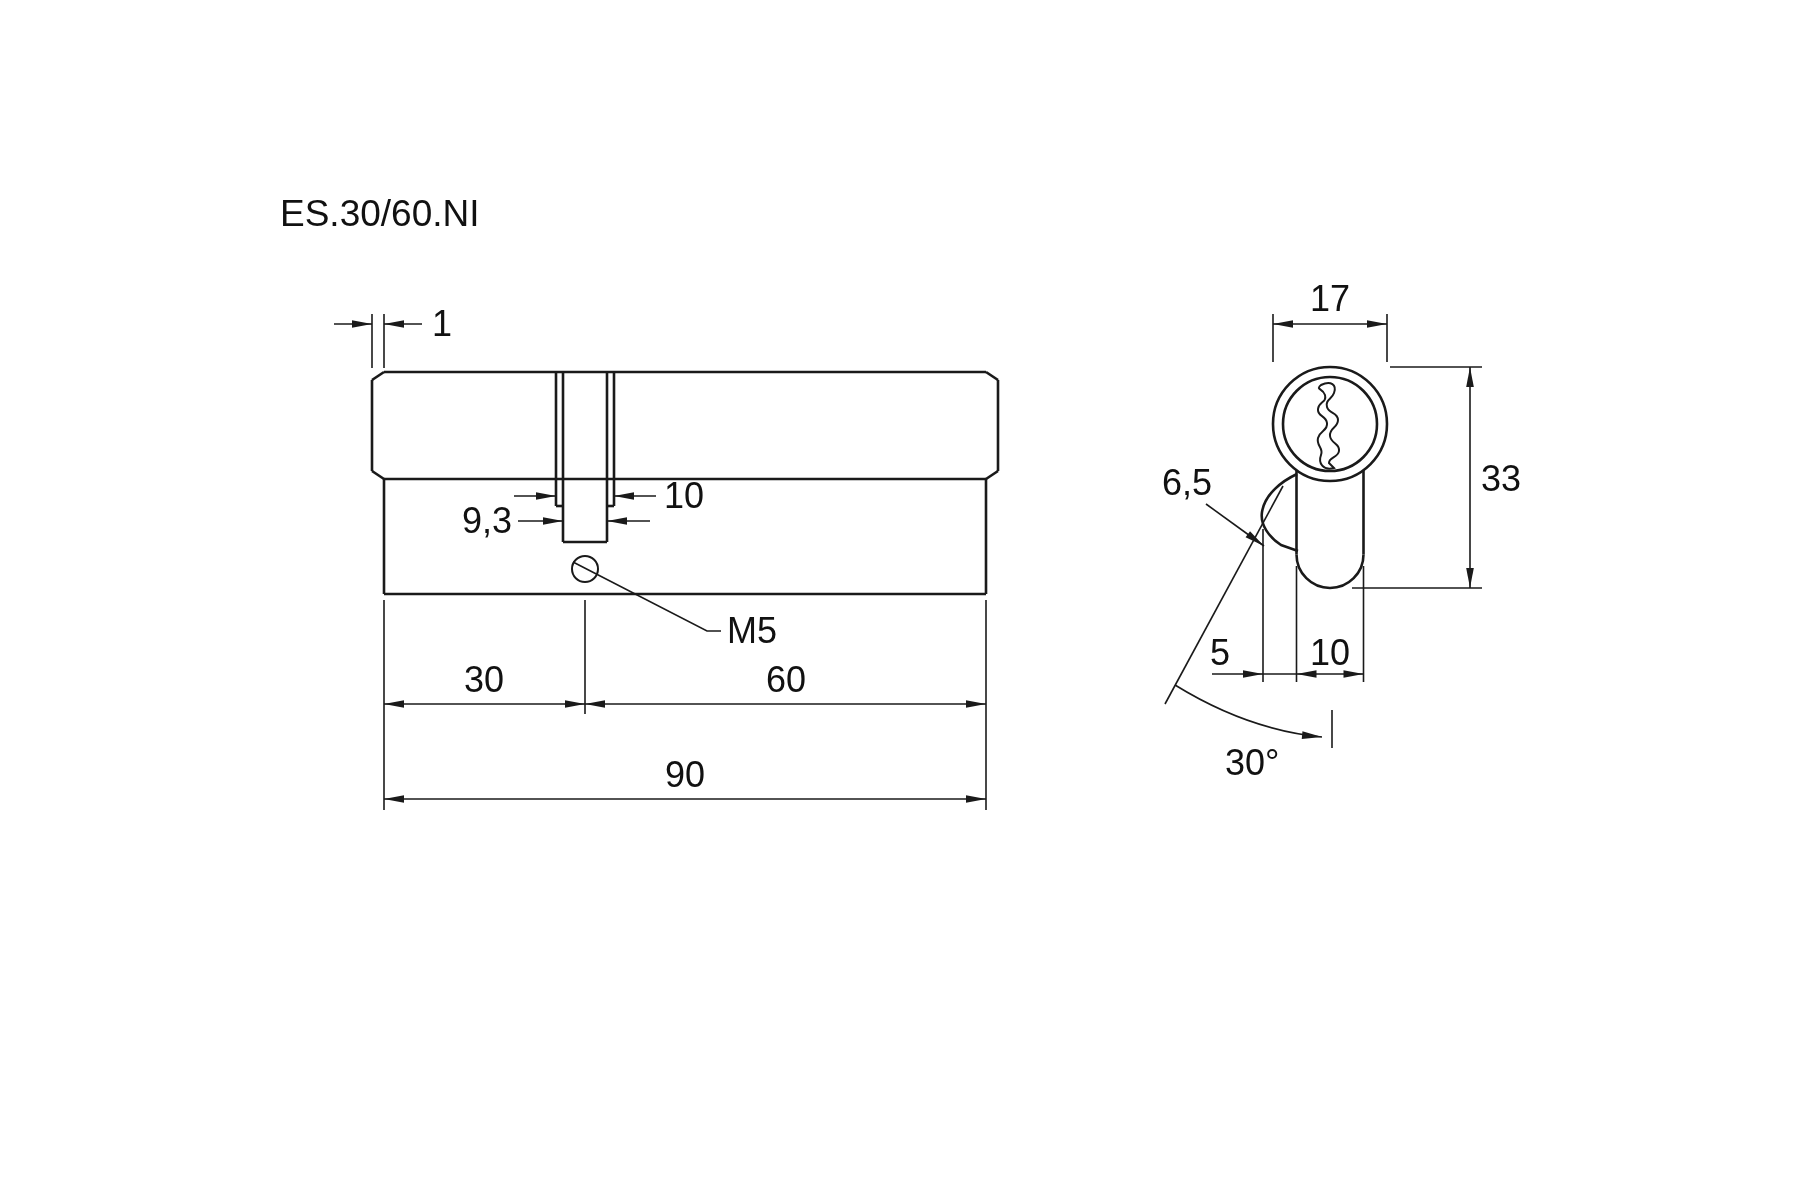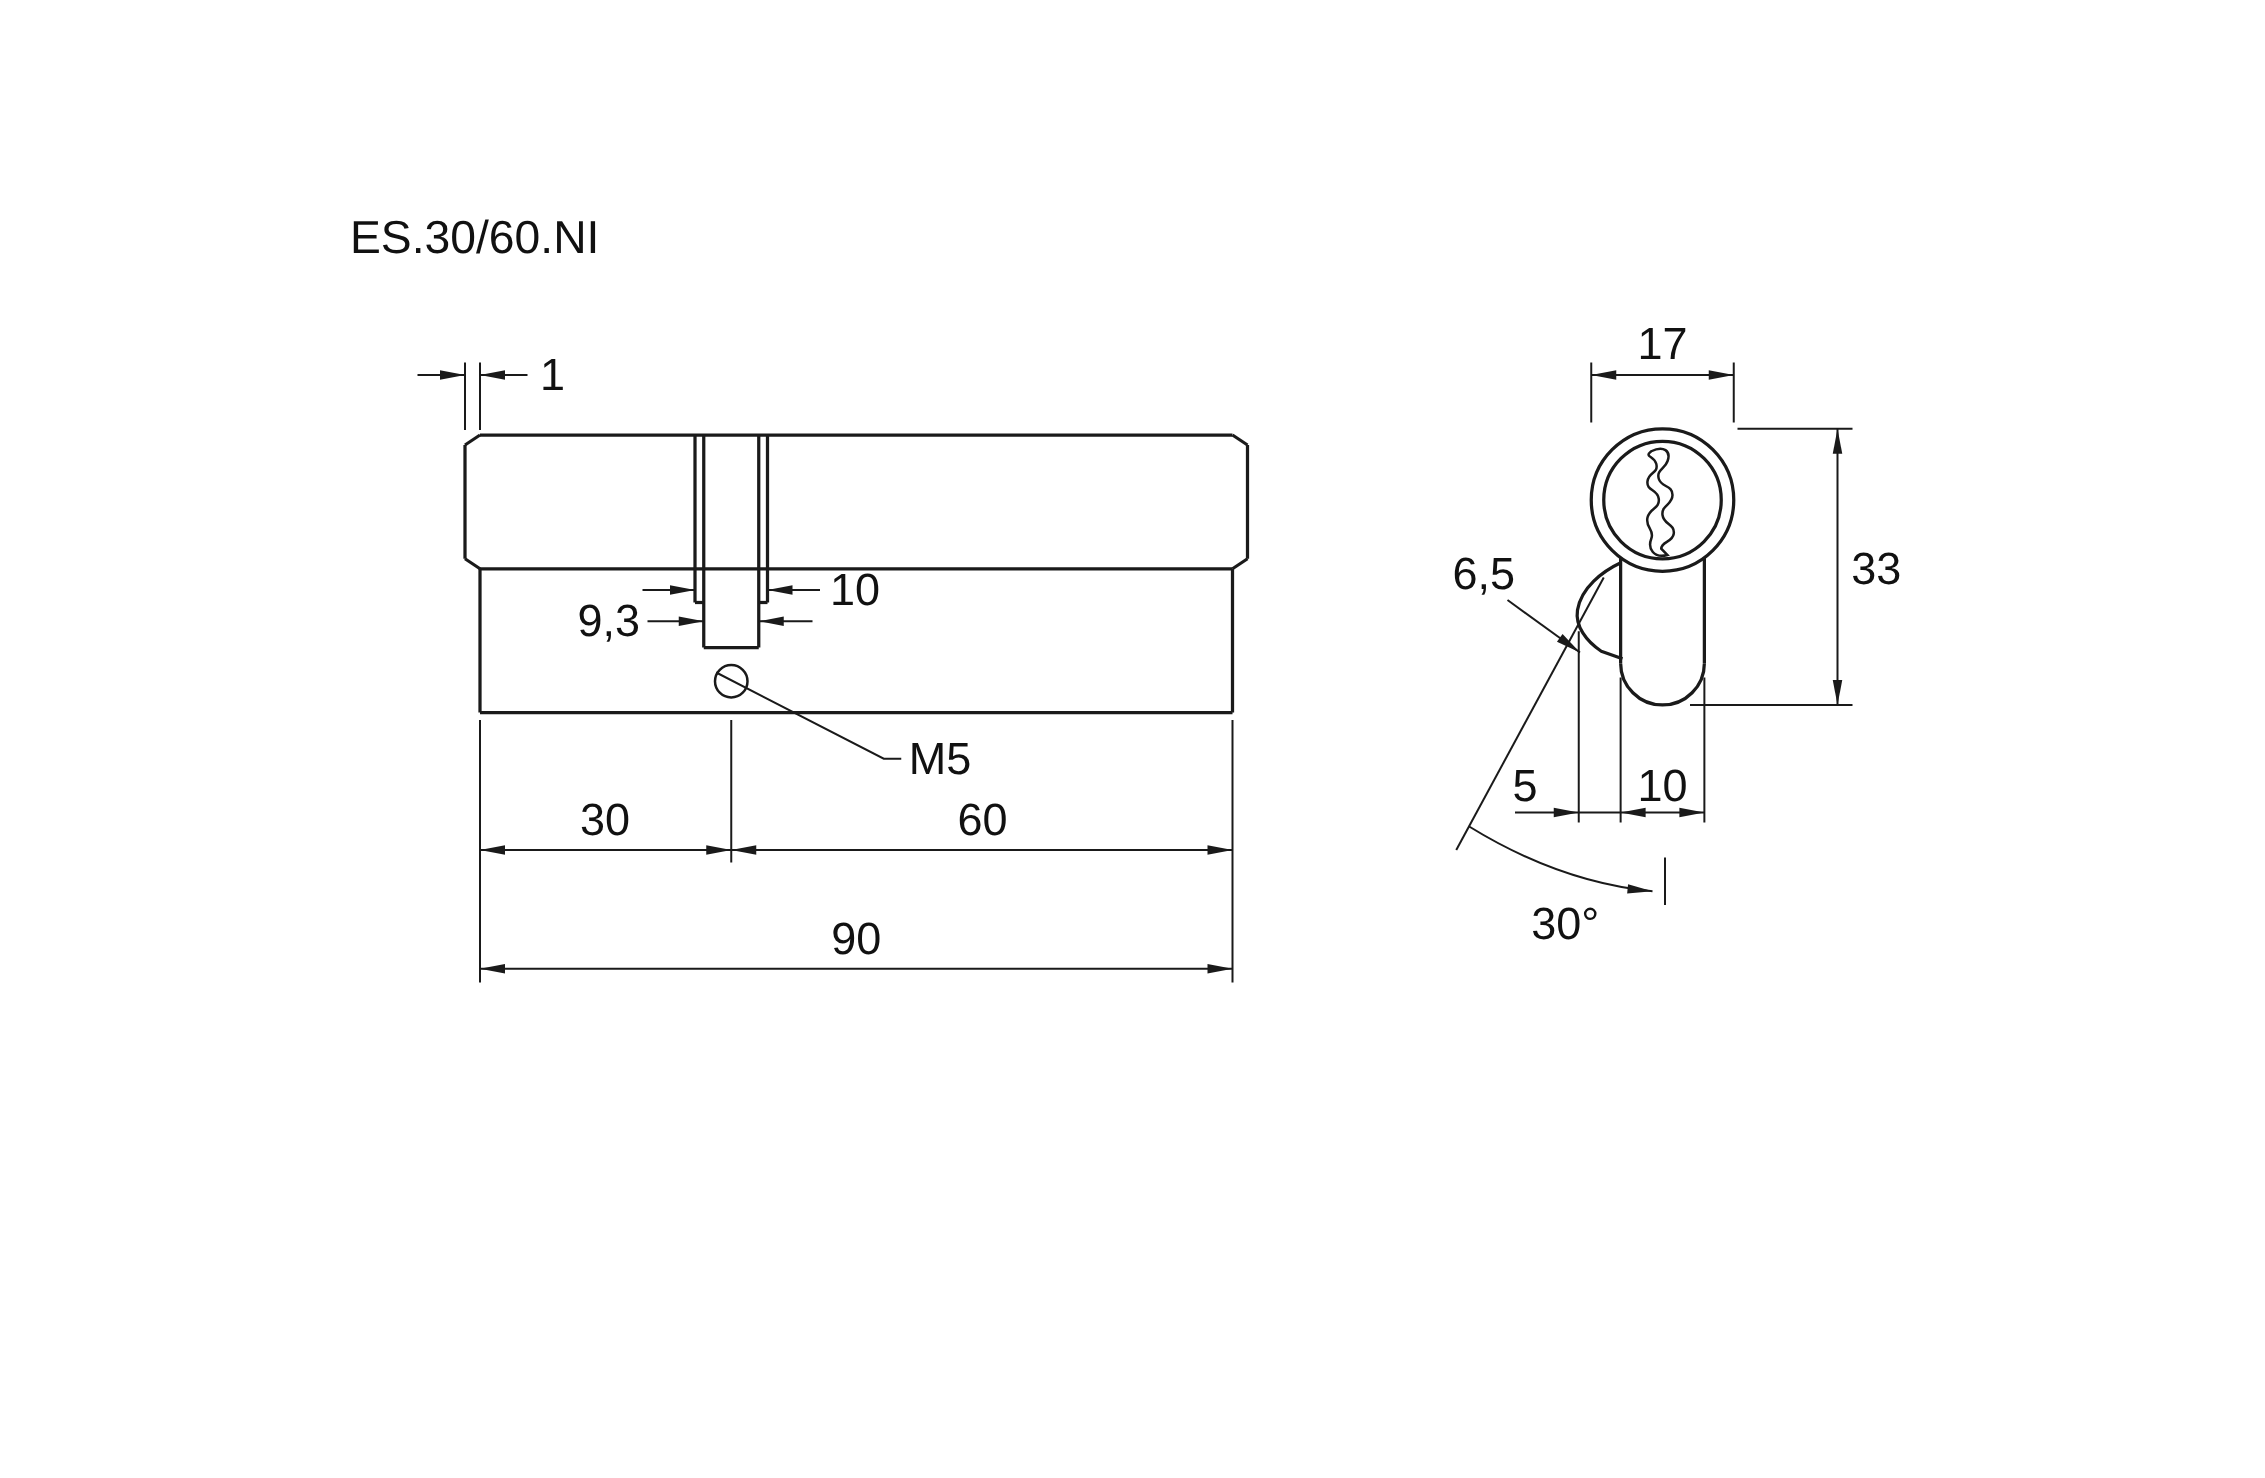--- a/index.html
+++ b/index.html
@@ -1,16 +1,16 @@
 <!DOCTYPE html>
 <html><head>
 <meta charset="utf-8">
 <style>
   html,body{margin:0;padding:0;background:#ffffff;}
-  .canvas{position:relative;width:1812px;height:854px;background:#fff;overflow:hidden;}
+  .canvas{position:relative;width:1812px;height:854px;background:#fff;overflow:hidden;margin-top:24px;}
   svg{display:block;}
   .obj{stroke:#1a1a1a;stroke-width:2.6;fill:none;stroke-linejoin:round;}
   .thin{stroke:#1a1a1a;stroke-width:2;fill:none;}
   .dim{stroke:#1a1a1a;stroke-width:1.6;fill:none;}
   text{fill:#111111;font-family:"Liberation Sans",sans-serif;font-size:36px;}
   .title-text{font-size:37px;}
 </style>
 </head>
 <body>
 

